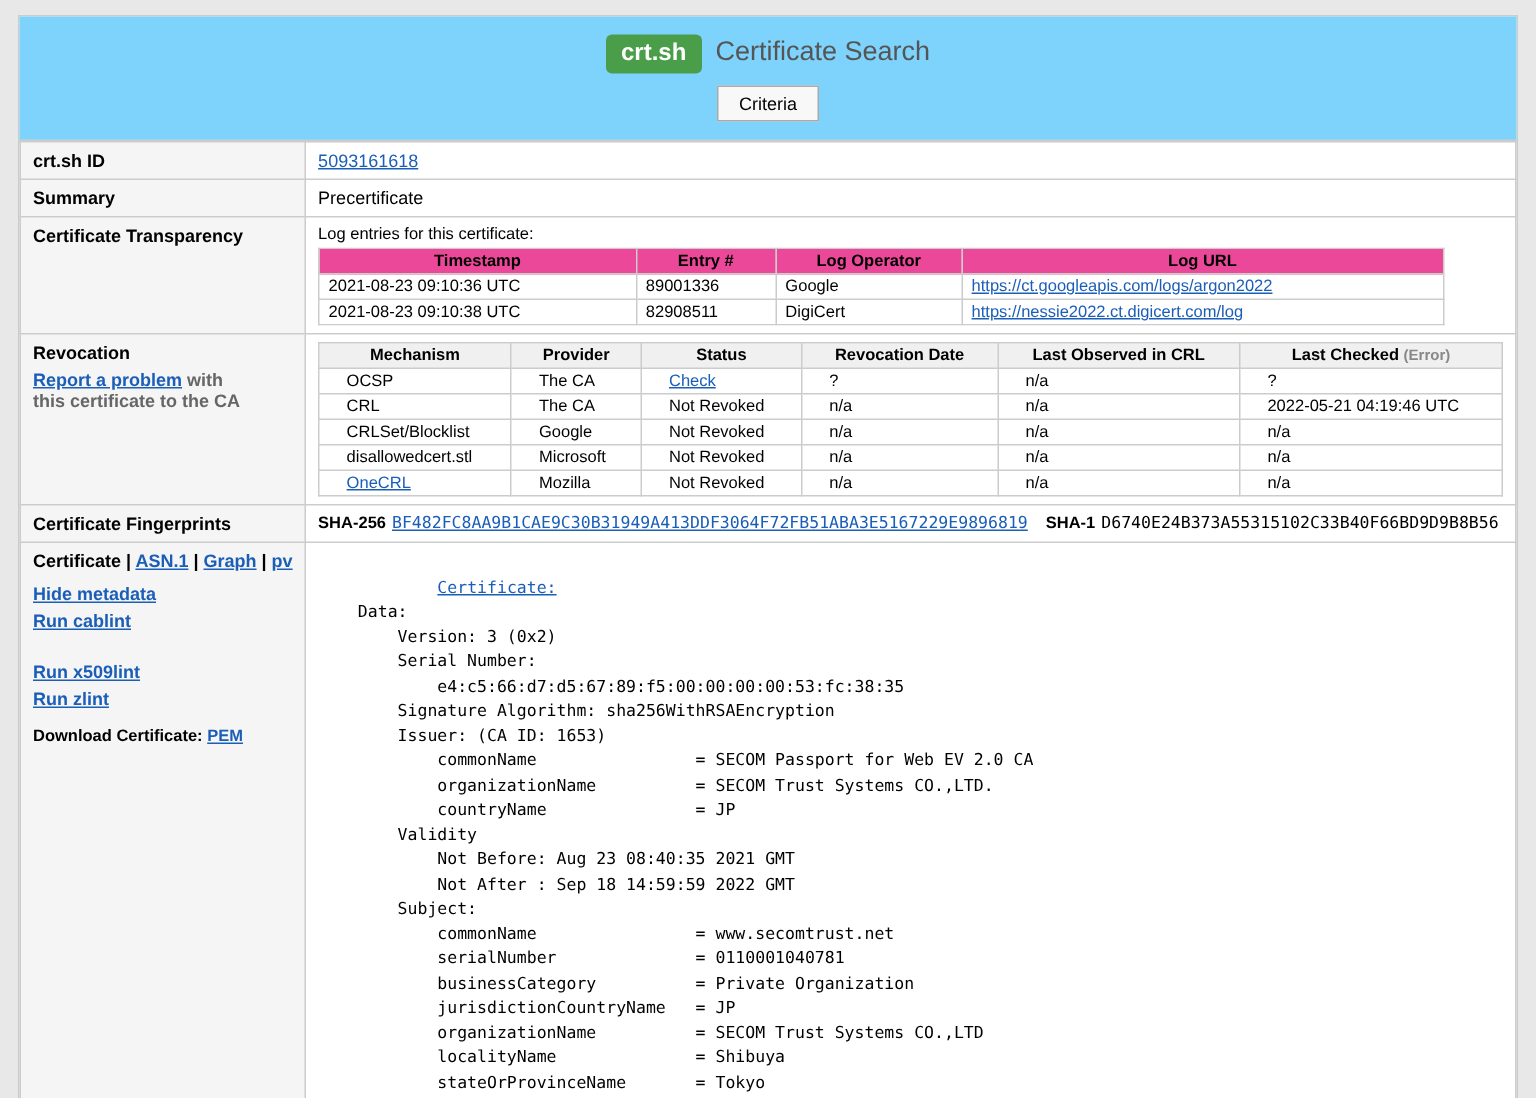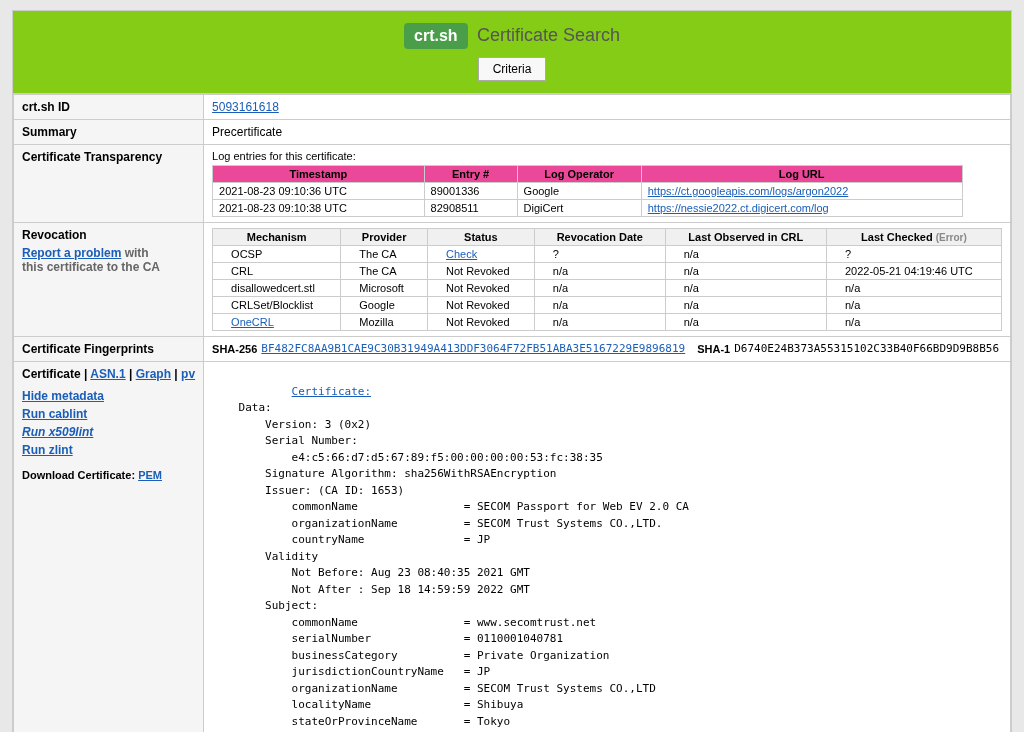--- a/index.html
+++ b/index.html
@@ -10,21 +10,21 @@
       color: #000;
     }
     .page-wrapper {
       max-width: 1000px;
       margin: 10px auto;
       background: #fff;
       border: 1px solid #ccc;
     }
     
     .header {
-      background: #84cc16;
+      background: #7dd3fc;
       padding: 12px;
       text-align: center;
       border-bottom: 1px solid #ccc;
     }
     .header-logo {
       display: inline-block;
       background: #4a9e4a;
       color: #fff;
       font-weight: bold;
       font-size: 16px;
@@ -240,30 +240,30 @@
                 </tr>
                 <tr>
                   <td>CRL</td>
                   <td>The CA</td>
                   <td>Not Revoked</td>
                   <td>n/a</td>
                   <td>n/a</td>
                   <td>2022-05-21  04:19:46 UTC</td>
                 </tr>
                 <tr>
+                  <td>CRLSet/Blocklist</td>
+                  <td>Google</td>
+                  <td>Not Revoked</td>
+                  <td>n/a</td>
+                  <td>n/a</td>
+                  <td>n/a</td>
+                </tr>
+                <tr>
                   <td>disallowedcert.stl</td>
                   <td>Microsoft</td>
-                  <td>Not Revoked</td>
-                  <td>n/a</td>
-                  <td>n/a</td>
-                  <td>n/a</td>
-                </tr>
-                <tr>
-                  <td>CRLSet/Blocklist</td>
-                  <td>Google</td>
                   <td>Not Revoked</td>
                   <td>n/a</td>
                   <td>n/a</td>
                   <td>n/a</td>
                 </tr>
                 <tr>
                   <td><a class="link">OneCRL</a></td>
                   <td>Mozilla</td>
                   <td>Not Revoked</td>
                   <td>n/a</td>
@@ -293,21 +293,21 @@
             <span>Certificate</span> |
             <a class="link">ASN.1</a>
             <span> | </span>
             <a class="link">Graph</a>
             <span> | </span>
             <a class="link">pv</a>
           </div>
           <div style="margin-top:8px;">
             <div><a class="link">Hide metadata</a></div>
             <div style="margin-top:4px;"><a class="link">Run cablint</a></div>
-            <div style="margin-top:4px;font-style:italic;"><a class="link">Run x509lint</a></div>
+            <div style="margin-top:20px;"><a class="link">Run x509lint</a></div>
             <div style="margin-top:4px;"><a class="link">Run zlint</a></div>
           </div>
           <div style="margin-top:12px; font-size:11px;">
             <span>Download Certificate:</span>
             <a class="link">PEM</a>
           </div>
         </td>
         <td style="overflow:auto;">
           <div class="cert-text">
             <a class="cert-link">Certificate:</a><span id="cert-content-span">

